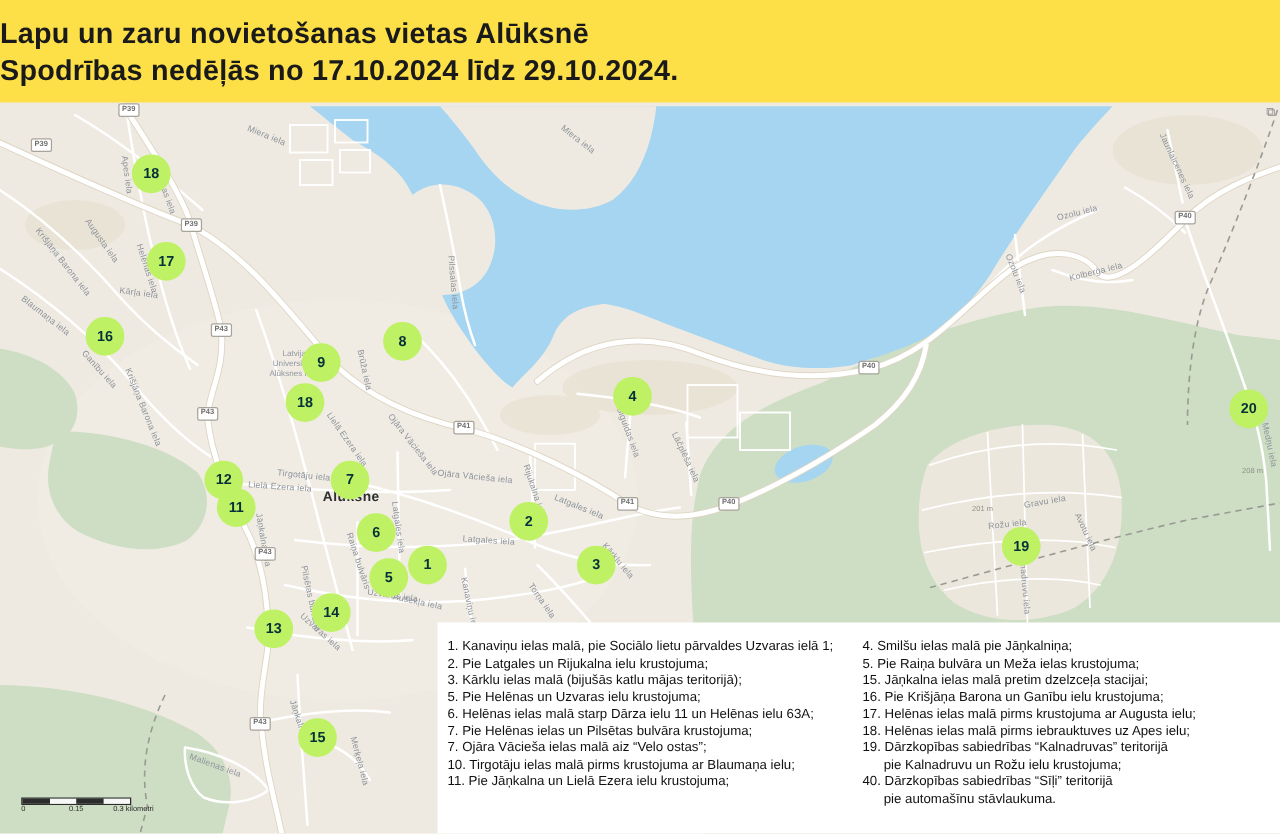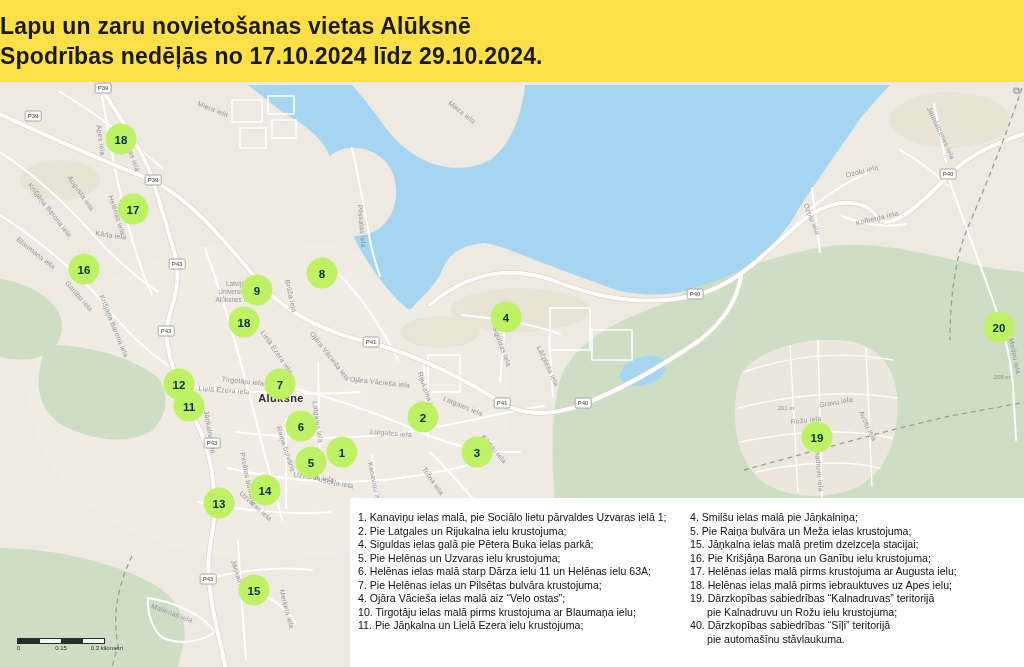--- a/index.html
+++ b/index.html
@@ -261,25 +261,25 @@
 
   <div class="header">
     <div class="t t1">Lapu un zaru novietošanas vietas Alūksnē</div>
     <div class="t t2">Spodrības nedēļās no 17.10.2024 līdz 29.10.2024.</div>
   </div>
 
   <div class="legend">
     <div class="lcol lcol1">
       <div class="lline">1. Kanaviņu ielas malā, pie Sociālo lietu pārvaldes Uzvaras ielā 1;</div>
       <div class="lline">2. Pie Latgales un Rijukalna ielu krustojuma;</div>
-      <div class="lline">4. Siguldas ielas galā pie Pētera Buka ielas parkā;</div>
+      <div class="lline">3. Kārklu ielas malā (bijušās katlu mājas teritorijā);</div>
       <div class="lline">5. Pie Helēnas un Uzvaras ielu krustojuma;</div>
       <div class="lline">6. Helēnas ielas malā starp Dārza ielu 11 un Helēnas ielu 63A;</div>
       <div class="lline">7. Pie Helēnas ielas un Pilsētas bulvāra krustojuma;</div>
-      <div class="lline">4. Ojāra Vācieša ielas malā aiz “Velo ostas”;</div>
+      <div class="lline">7. Ojāra Vācieša ielas malā aiz “Velo ostas”;</div>
       <div class="lline">10. Tirgotāju ielas malā pirms krustojuma ar Blaumaņa ielu;</div>
       <div class="lline">11. Pie Jāņkalna un Lielā Ezera ielu krustojuma;</div>
     </div>
     <div class="lcol lcol2">
       <div class="lline">4. Smilšu ielas malā pie Jāņkalniņa;</div>
       <div class="lline">5. Pie Raiņa bulvāra un Meža ielas krustojuma;</div>
       <div class="lline">15. Jāņkalna ielas malā pretim dzelzceļa stacijai;</div>
       <div class="lline">16. Pie Krišjāņa Barona un Ganību ielu krustojuma;</div>
       <div class="lline">17. Helēnas ielas malā pirms krustojuma ar Augusta ielu;</div>
       <div class="lline">18. Helēnas ielas malā pirms iebrauktuves uz Apes ielu;</div>

